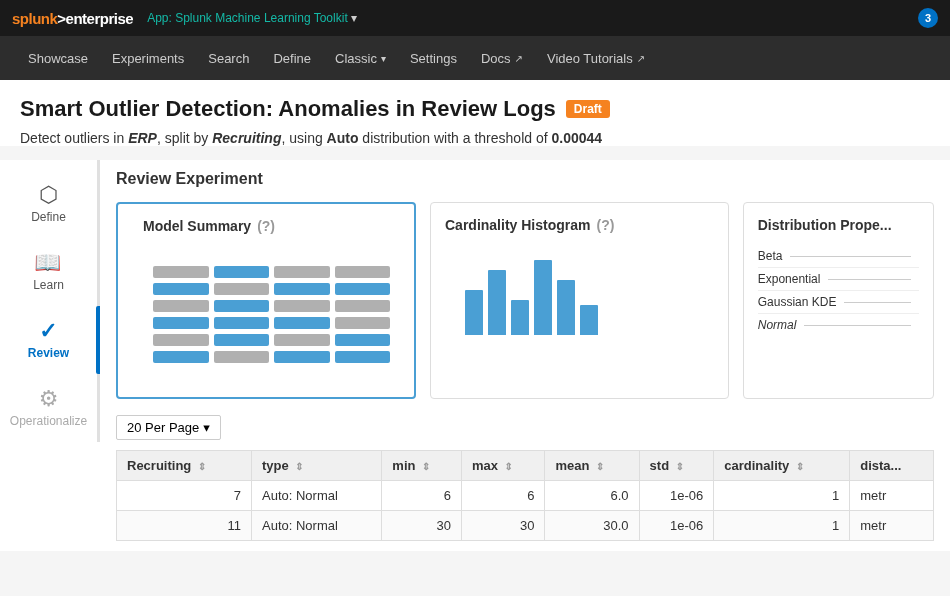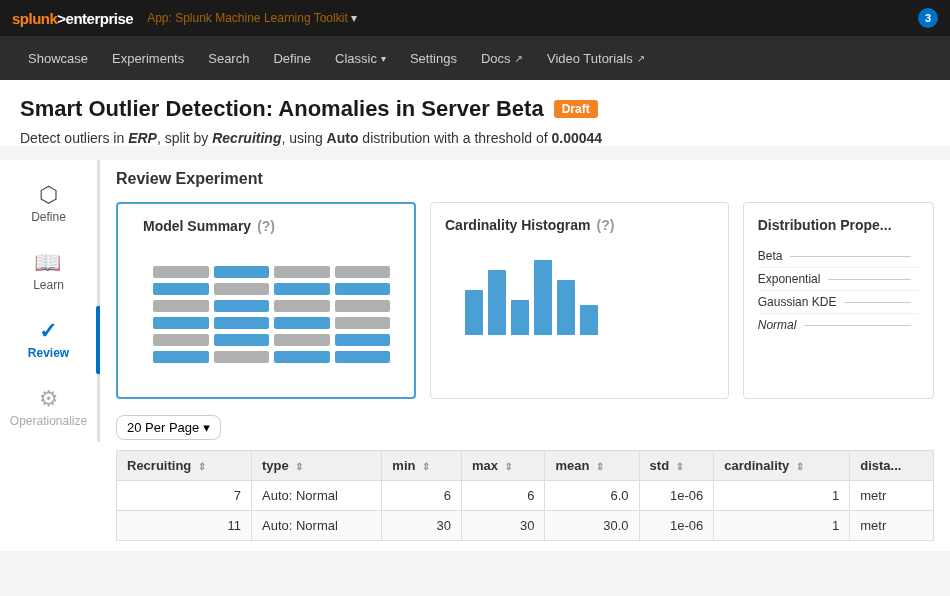--- a/index.html
+++ b/index.html
@@ -11,21 +11,21 @@
       height: 36px;
       display: flex;
       align-items: center;
       padding: 0 12px;
       justify-content: space-between;
     }
     .top-bar-left { display: flex; align-items: center; gap: 0; }
     .splunk-logo { color: #f58220; font-weight: bold; font-size: 15px; letter-spacing: -0.5px; }
     .splunk-logo span { color: #ffffff; }
     .app-name { color: #cccccc; font-size: 12px; margin-left: 14px; }
-    .app-name a { color: #a16207; text-decoration: none; }
+    .app-name a { color: #14b8a6; text-decoration: none; }
     .top-bar-right { display: flex; align-items: center; }
     .notification-badge {
       background: #0071c5;
       color: white;
       border-radius: 50%;
       width: 20px;
       height: 20px;
       display: flex;
       align-items: center;
       justify-content: center;
@@ -153,21 +153,21 @@
     .pagination-row {
       display: flex;
       align-items: center;
       margin-bottom: 10px;
       gap: 4px;
     }
     .per-page-btn {
       background: #fff;
       border: 1px solid #ccc;
       padding: 4px 10px;
-      border-radius: 8px;
+      border-radius: 2px;
       cursor: pointer;
       font-size: 13px;
       display: flex;
       align-items: center;
       gap: 4px;
     }
 
     
     .data-table { width: 100%; border-collapse: collapse; font-size: 13px; border-radius: 32px; }
     .data-table th {
@@ -218,21 +218,21 @@
       <span class="ext-icon">↗</span>
     </div>
   <div class="nav-item">
       <span>Video Tutorials</span> 
       <span class="ext-icon">↗</span>
     </div>
 </div>
 
 <div class="page-content">
   <div class="page-title-row">
-    <h1 class="page-title">Smart Outlier Detection: Anomalies in Server Beta</h1>
+    <h1 class="page-title">Smart Outlier Detection: Anomalies in Review Logs</h1>
     <span class="draft-badge">Draft</span>
   </div>
   <div class="subtitle">
     <span>Detect outliers in </span><em>ERP</em><span>, split by </span><em>Recruiting</em><span>, using </span><strong>Auto</strong><span> distribution with a threshold of </span><strong>0.00044</strong>
   </div>
 </div>
 
 <div class="main-layout" style="background:#fff; position:relative;">
 
   <div class="sidebar-wrapper">

